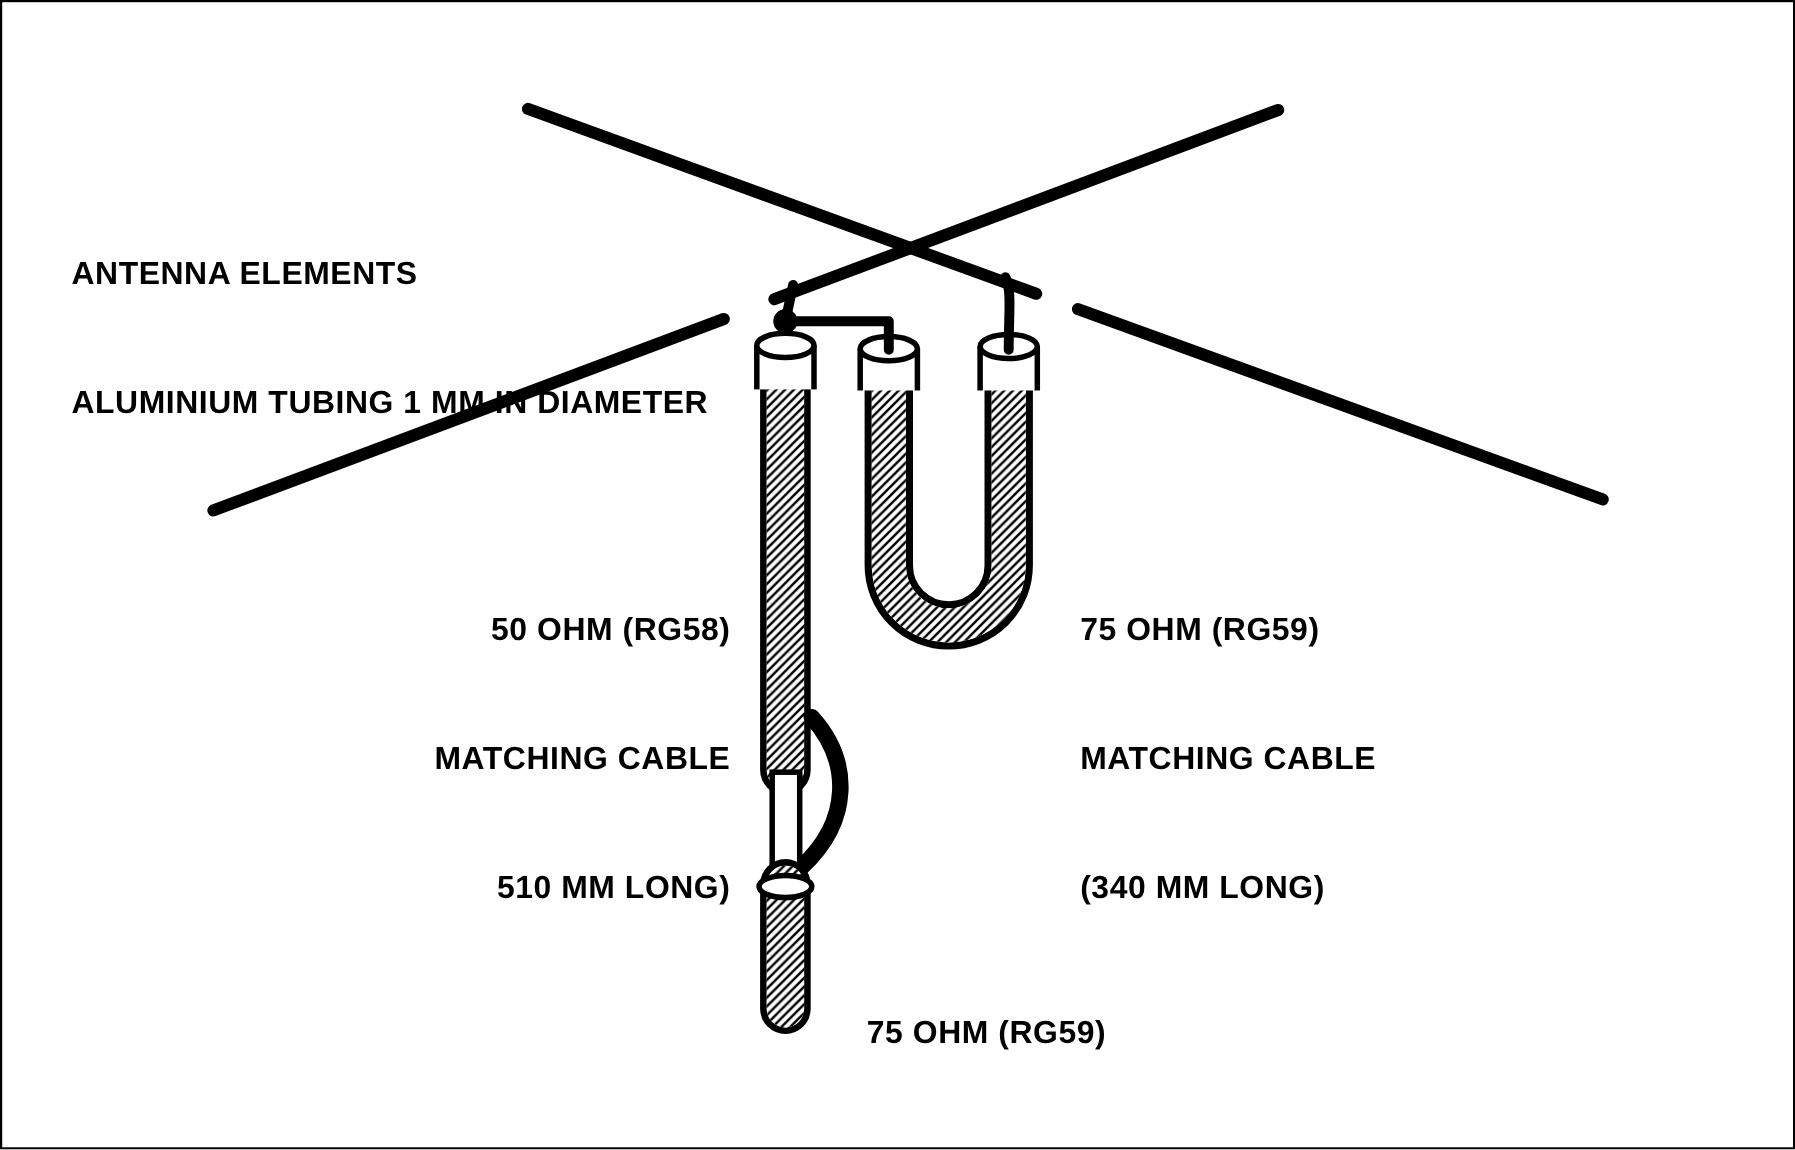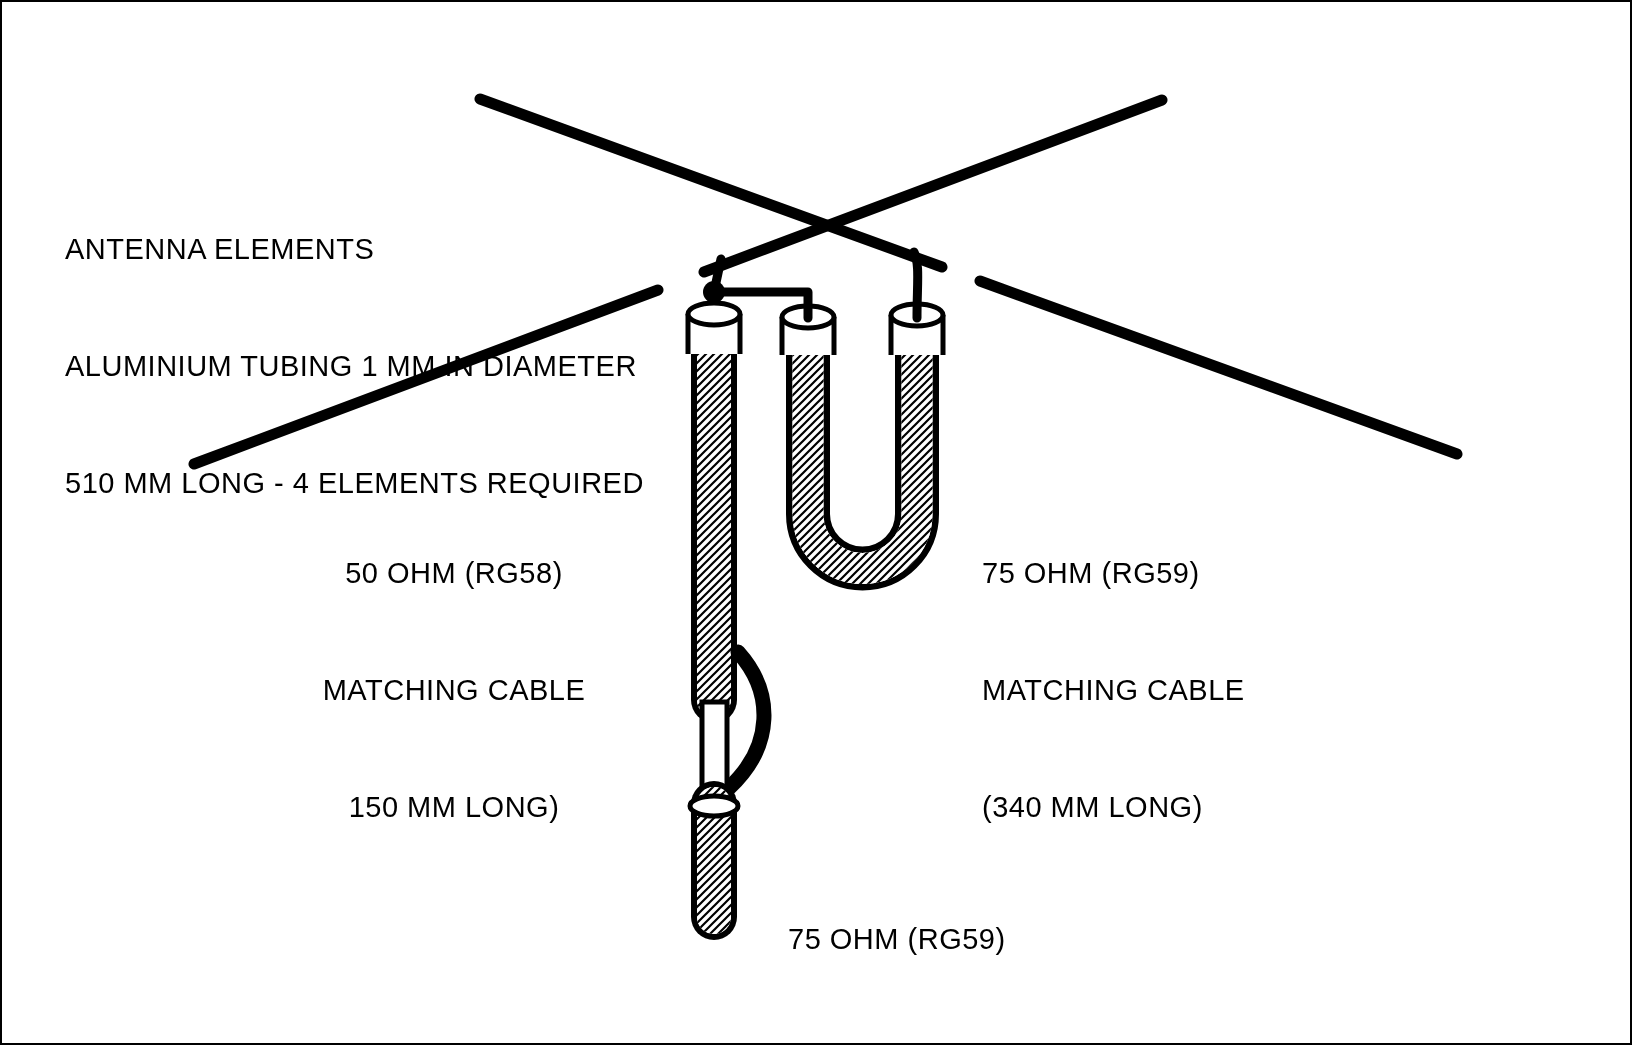--- a/index.html
+++ b/index.html
@@ -17,29 +17,29 @@
     background: #ffffff;
     overflow: hidden;
   }
   .diagram-svg {
     position: absolute;
     left: 0;
     top: 0;
   }
   .label {
     position: absolute;
-    font-weight: normal;
+    font-weight: bold;
     font-size: 29px;
     line-height: 39px;
     color: #000000;
     letter-spacing: 0.5px;
     white-space: pre;
   }
   .label.right {
-    text-align: center;
+    text-align: right;
   }
 </style>
 </head>
 <body>
 
 <div class="page">
 
   <svg class="diagram-svg" width="1632" height="1045" viewBox="0 0 1632 1045">
     <defs>
       <pattern id="hatch" patternUnits="userSpaceOnUse" width="8" height="8">
@@ -103,27 +103,26 @@
       <path d="M719 257 L712 290"></path>
       <path d="M712 290 L806 290 L806 316"></path>
       <path d="M912 250 C918 262 915 282 915 316"></path>
     </g>
     <circle cx="712" cy="290" r="11" fill="#000000"></circle>
   </svg>
 
   <div class="label" style="left:63px; top:150px;">
     <div>ANTENNA ELEMENTS</div>
     <div>ALUMINIUM TUBING 1 MM IN DIAMETER</div>
-    <div>510 MM LONG - 4 ELEMENTS REQUIRED</div>
   </div>
 
   <div class="label right" style="left:242px; top:474px; width:420px;">
     <div>50 OHM (RG58)</div>
     <div>MATCHING CABLE</div>
-    <div>150 MM LONG)</div>
+    <div>510 MM LONG)</div>
   </div>
 
   <div class="label" style="left:980px; top:474px;">
     <div>75 OHM (RG59)</div>
     <div>MATCHING CABLE</div>
     <div>(340 MM LONG)</div>
   </div>
 
   <div class="label" style="left:786px; top:840px;">
     <div>75 OHM (RG59)</div>

